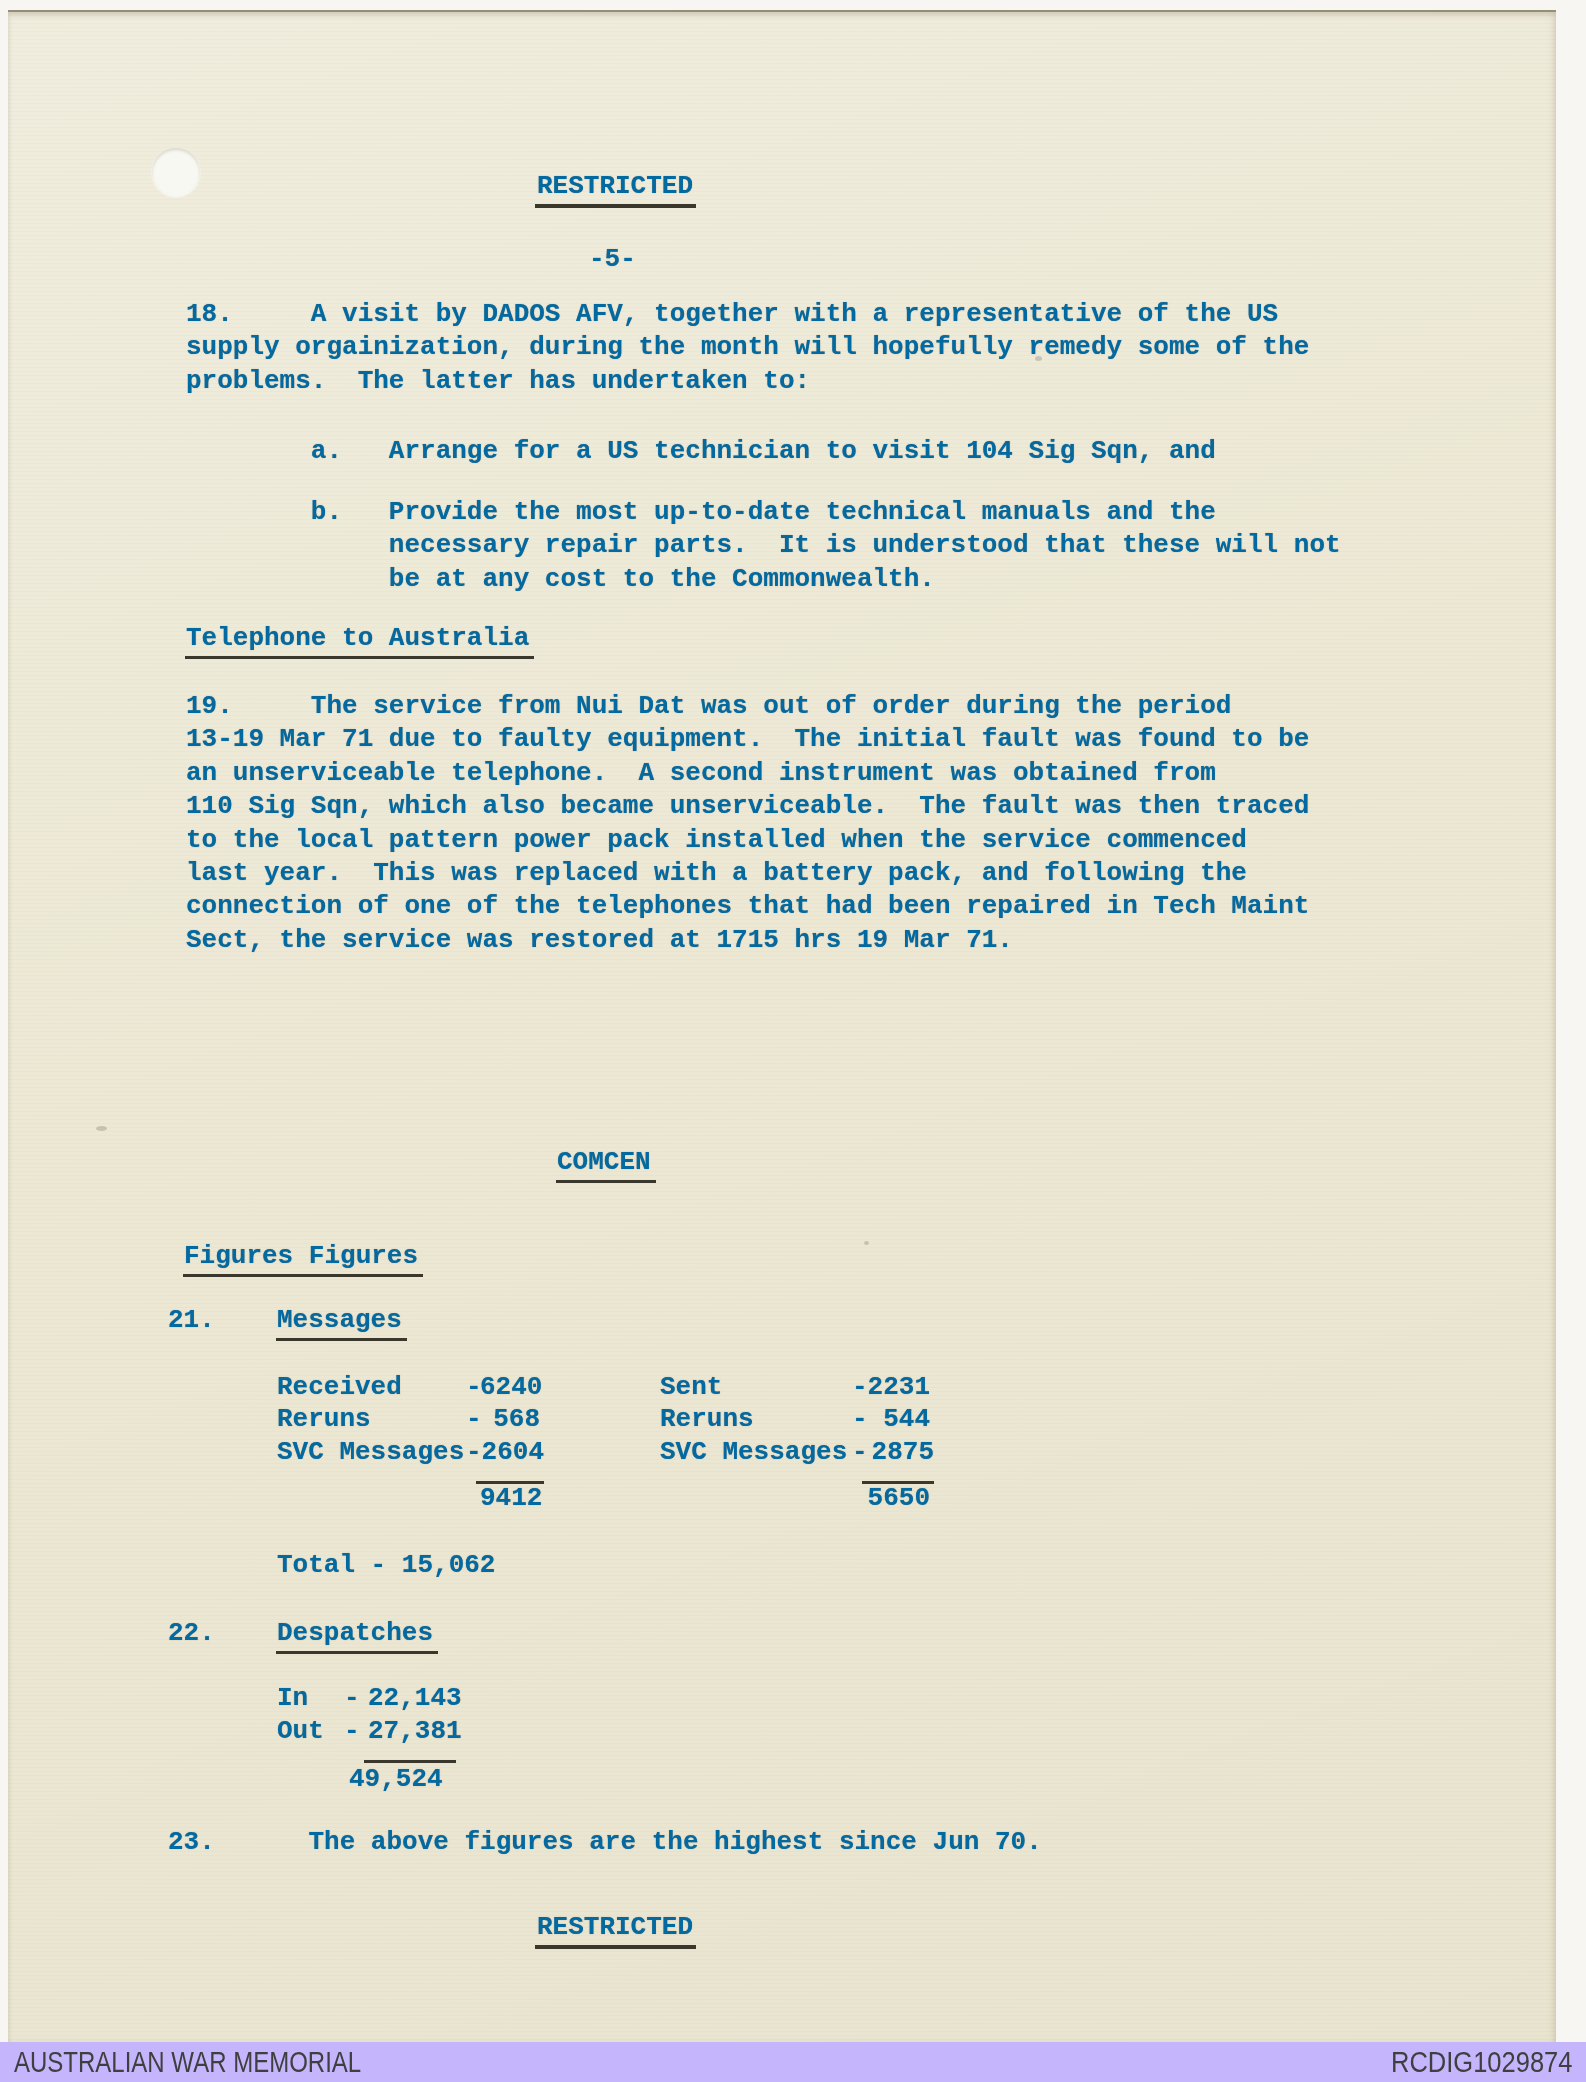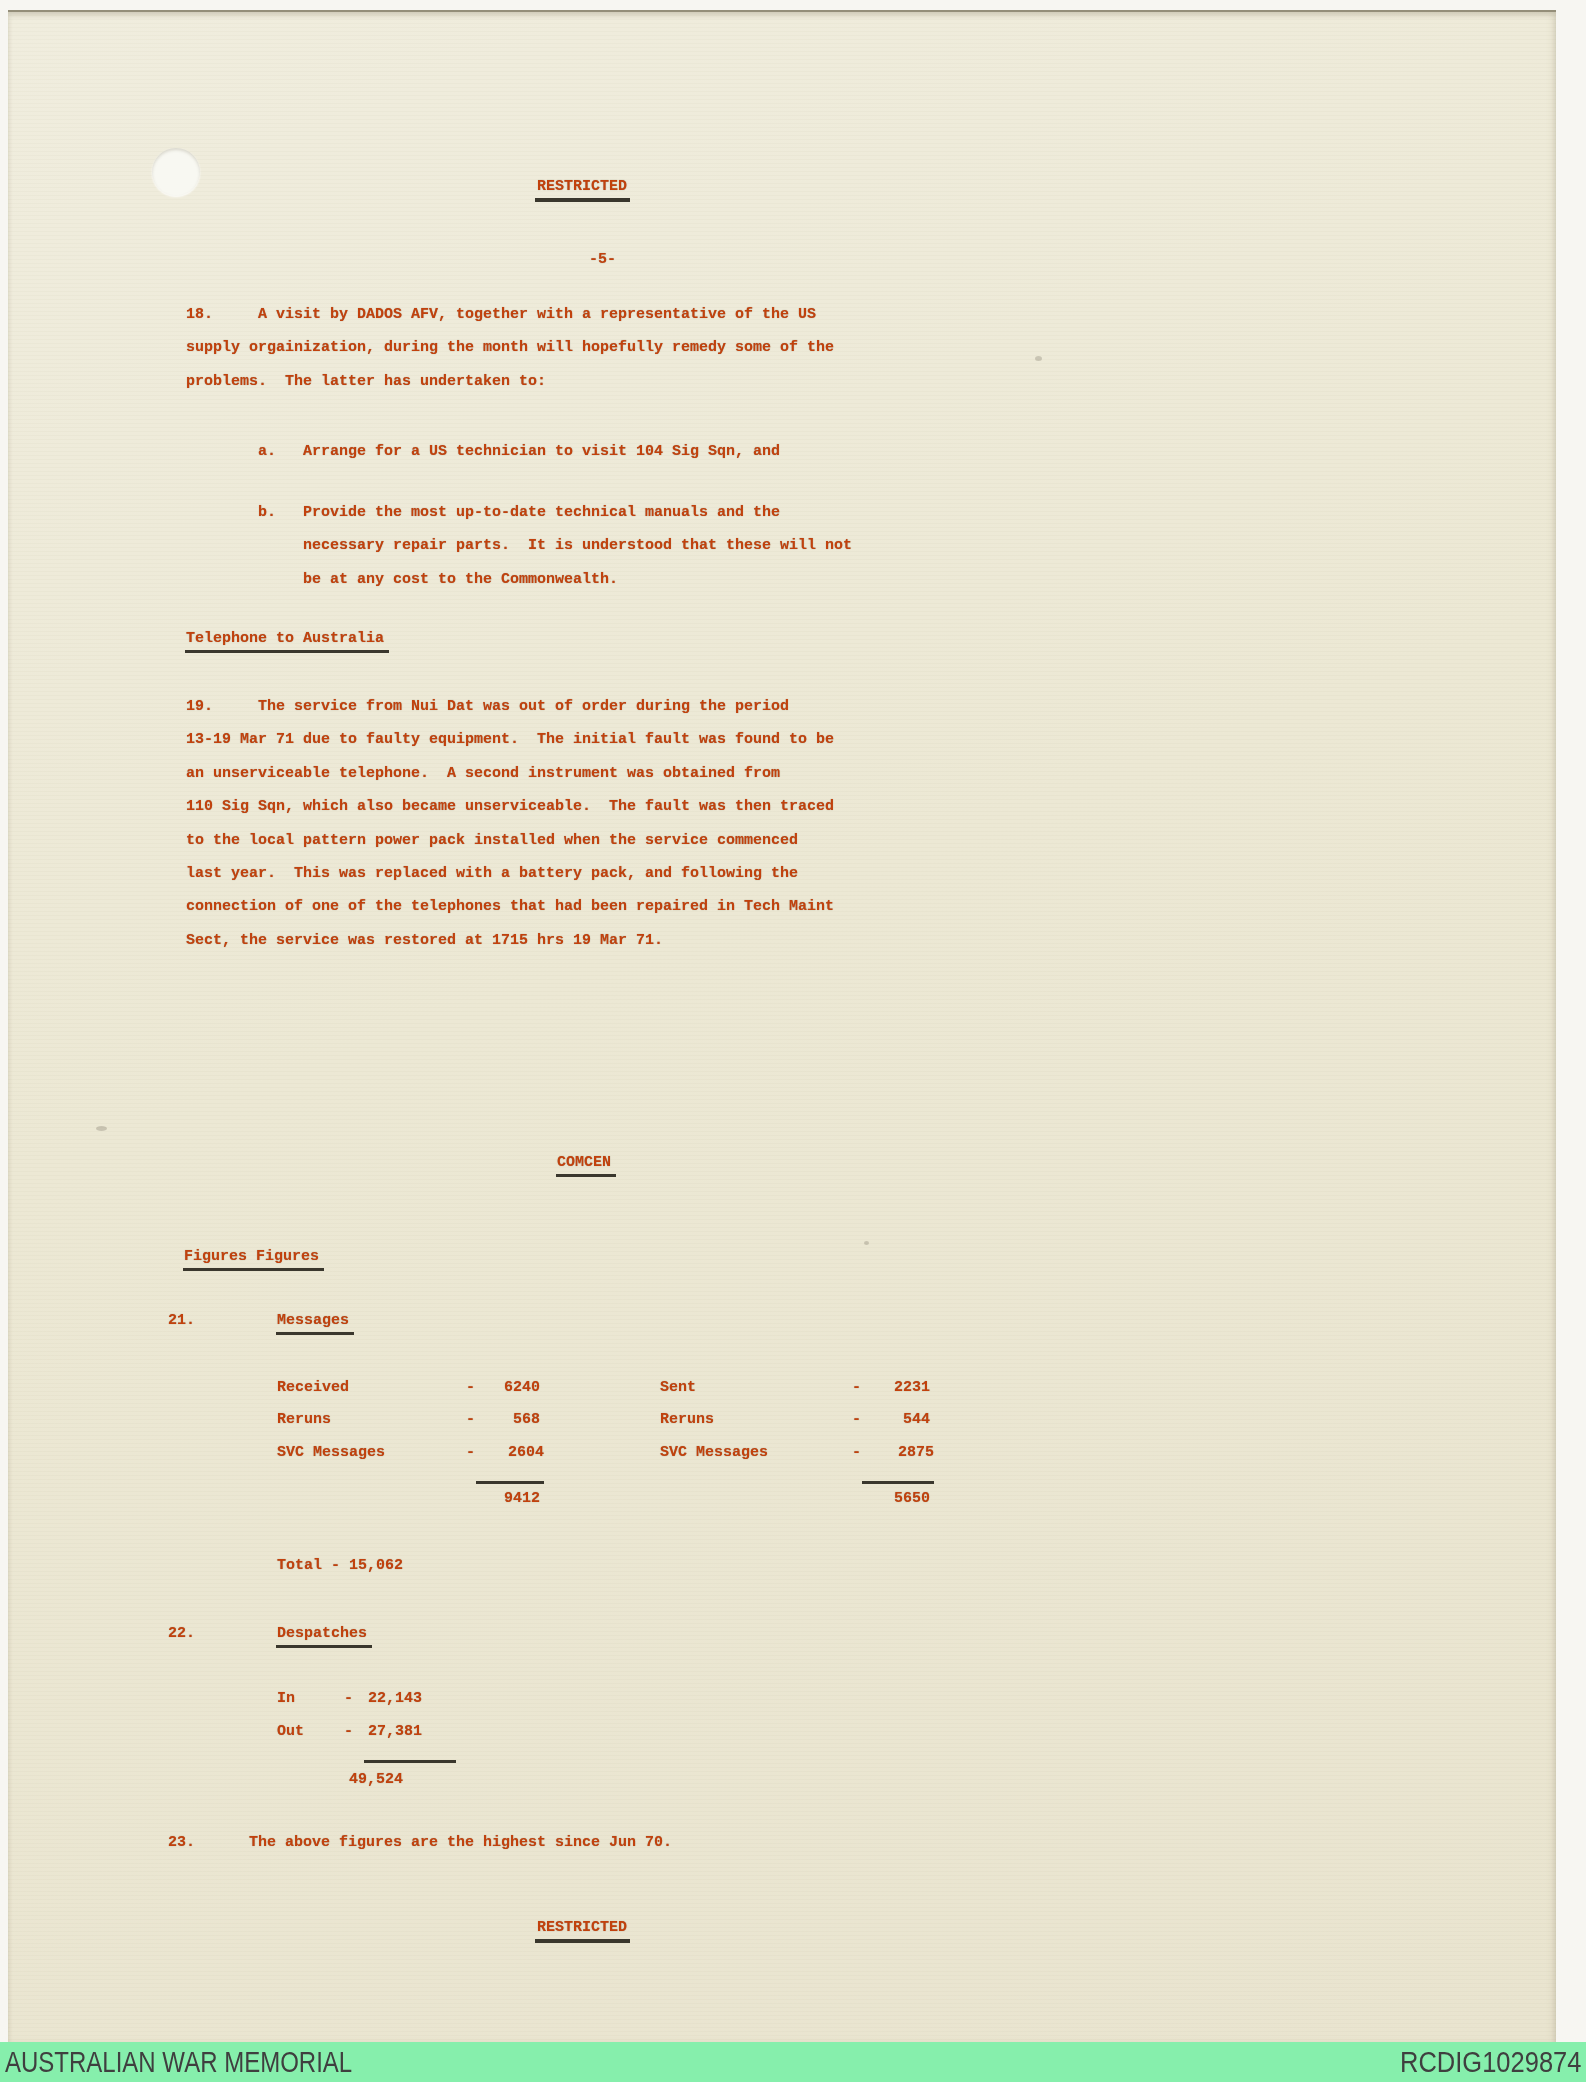--- a/index.html
+++ b/index.html
@@ -20,36 +20,36 @@
   }
   .hole{
     position:absolute;left:152px;top:148px;width:48px;height:48px;border-radius:50%;
     background:#f8f8f2;
     box-shadow: inset 0 2px 3px rgba(130,125,100,0.25), 0 1px 2px rgba(255,255,255,0.9);
   }
   .t{
     position:absolute;
     white-space:pre;
     font-family:"Liberation Mono","DejaVu Sans Mono",monospace;
-    font-size:15px;
+    font-size:26px;
     font-weight:bold;
     line-height:33.4px;
-    color:#c2410c;
+    color:#0369a1;
     text-shadow:0 0 1px rgba(52,49,39,0.45);
   }
   .bu{border-bottom:4px solid #3a372d;padding:0 3px 3px 2px;margin-left:-2px;}
   .hu{border-bottom:3px solid #3a372d;padding:0 5px 3px 1px;margin-left:-1px;text-align:center;}
   .vbox{text-align:right;}
   .vu{border-bottom:3px solid #3a372d;padding-bottom:12px;}
   .speck{position:absolute;background:#6b6555;border-radius:50%;opacity:0.28;}
   .footer{
     position:absolute;left:0;bottom:0;width:100%;height:40px;
-    background:#86efac;
+    background:#c4b5fd;
     display:flex;justify-content:space-between;align-items:center;
-    padding:0 5px;box-sizing:border-box;margin-top:12px;
+    padding:0 14px;box-sizing:border-box;margin-top:12px;
   }
   .ftext{
     font-family:"Liberation Sans","DejaVu Sans",sans-serif;
     font-size:30px;color:#3f3f3f;line-height:40px;white-space:nowrap;
   }
   .fleft{transform:scaleX(0.8);transform-origin:left center;}
   .fright{transform:scaleX(0.85);transform-origin:right center;}
 </style>
 </head>
 <body>

